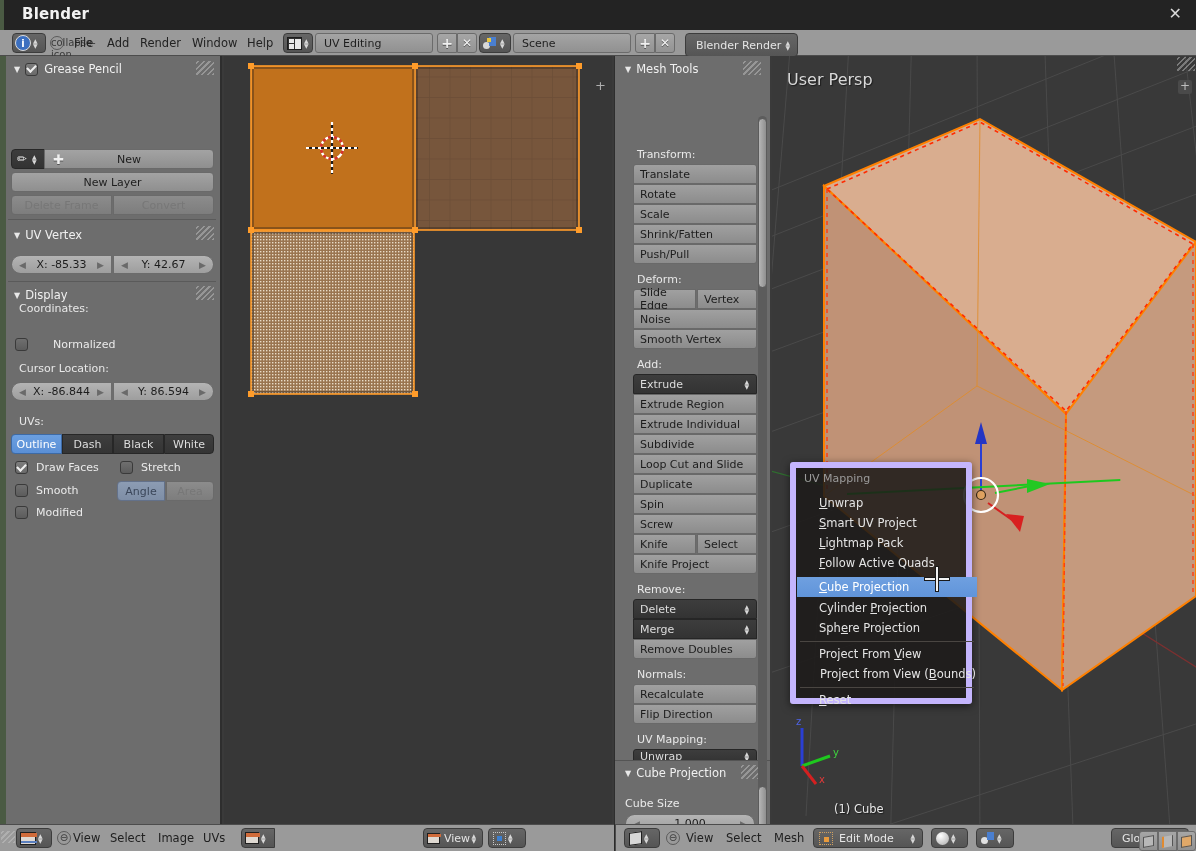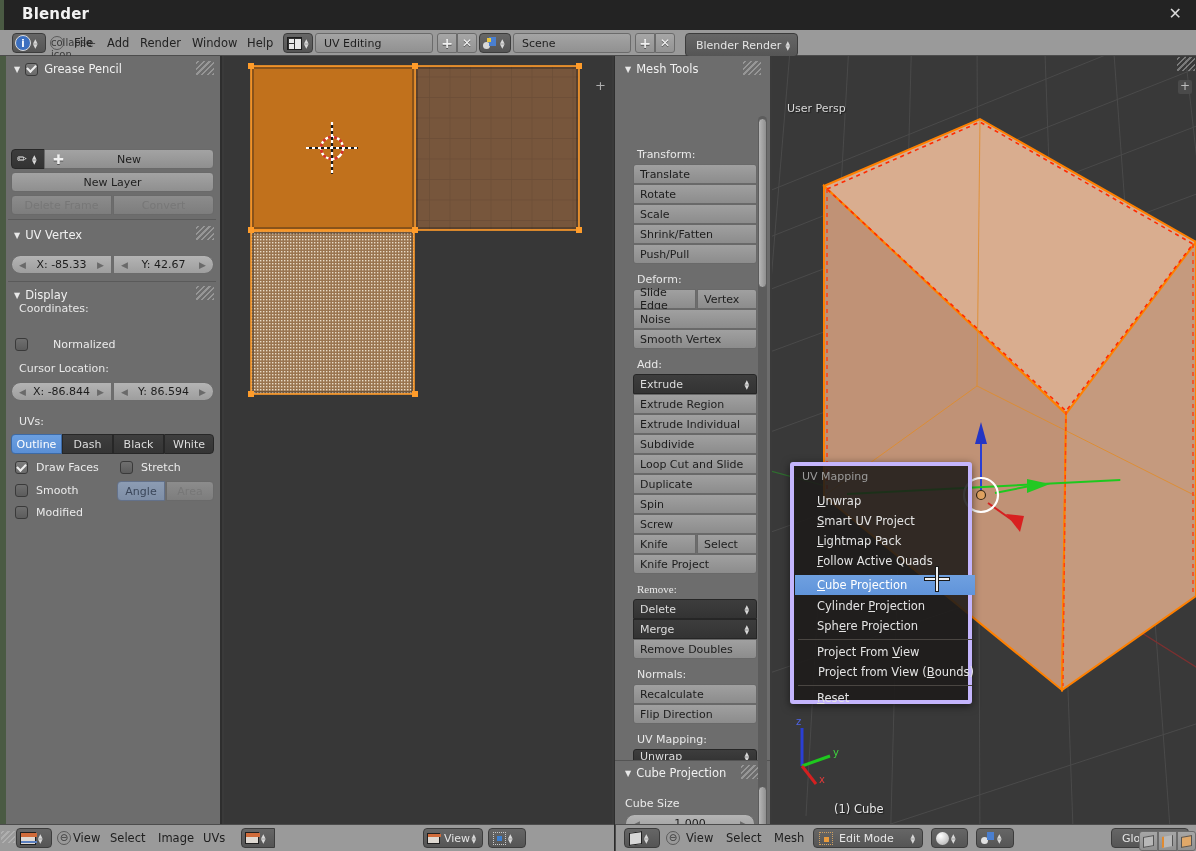--- a/index.html
+++ b/index.html
@@ -170,39 +170,38 @@
   .ts-scroll-track {
     position:absolute; right:3px; top:60px; width:9px; height:700px;
     border-radius:5px; background:#5c5c5c;
   }
 
   
   .viewport {
     left: 772px; top: 56px; width: 424px; height: 768px; background: #393939;
   }
   .vp-label {
-    position:absolute; left:15px; top:14px; font-size:11px; color:#d9d9d9;
+    position:absolute; left:15px; top:14px; font-size:16px; color:#d9d9d9;
     text-shadow: 1px 1px 1px #1c1c1c;
-    margin-top: 32px;
   }
   .vp-obj {
     position:absolute; left:62px; top:746px; font-size:11.5px; color:#e6e6e6;
     text-shadow: 1px 1px 1px #1c1c1c;
   }
   .vp-plus {
     position:absolute; right:4px; top:24px; width:14px; height:14px;
     background:#4a4a4a; border-radius:2px; color:#bdbdbd;
     font-size:12px; line-height:13px; text-align:center; cursor:pointer;
   }
 
   
   .ctxmenu {
     position:absolute; left:790px; top:462px; width:182px; height:242px;
     background: rgba(28,26,25,0.88);
-    border:4px solid #c4b5fd; border-radius:3px;
+    border:6px solid #c4b5fd; border-radius:3px;
     box-shadow: 0 2px 8px rgba(0,0,0,0.55);
     z-index: 50;
   }
   .ctx-title {
     position:absolute; left:8px; top:4px; font-size:11px; color:#9b9b9b;
   }
   .ctxitem {
     position:absolute; left:1px; width:180px; height:20px;
     font-size:11.5px; color:#e4e4e4; display:flex; align-items:center;
     padding-left:22px; cursor:pointer;
@@ -540,21 +539,21 @@
     <div class="tsbtn" style="top:478px;width:63px;border-radius:0;">
         <span>Knife</span>
       </div>
     <div class="tsbtn" style="top:478px;left:82px;width:60px;border-radius:0;">
         <span>Select</span>
       </div>
     <div class="tsbtn" style="top:498px;border-radius:0 0 3px 3px;">
         <span>Knife Project</span>
       </div>
 
-    <div class="tsgrp-lbl" style="top:527px;font-family:Liberation Serif, serif;">Remove:</div>
+    <div class="tsgrp-lbl" style="top:527px;">Remove:</div>
     <div class="tsbtn dk" style="top:543px;border-radius:3px 3px 0 0;">
       <span>Delete</span>
       <span class="spin light" style="position:absolute;right:5px;">▲<br>▼</span>
     </div>
     <div class="tsbtn dk" style="top:563px;border-radius:0;">
       <span>Merge</span>
       <span class="spin light" style="position:absolute;right:5px;">▲<br>▼</span>
     </div>
     <div class="tsbtn" style="top:583px;border-radius:0 0 3px 3px;">
         <span>Remove Doubles</span>

